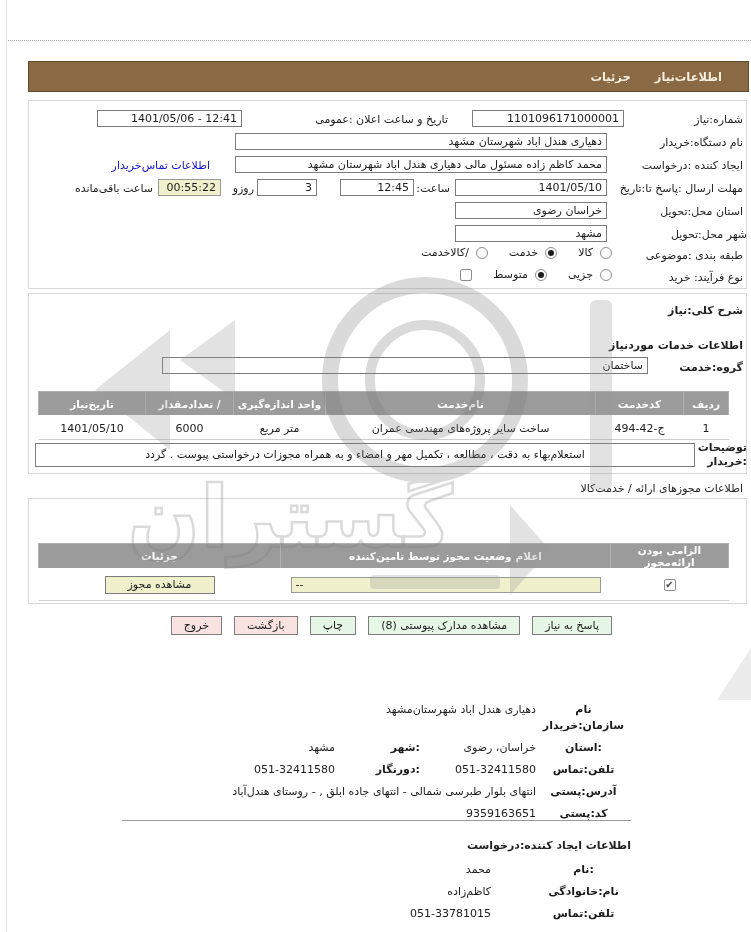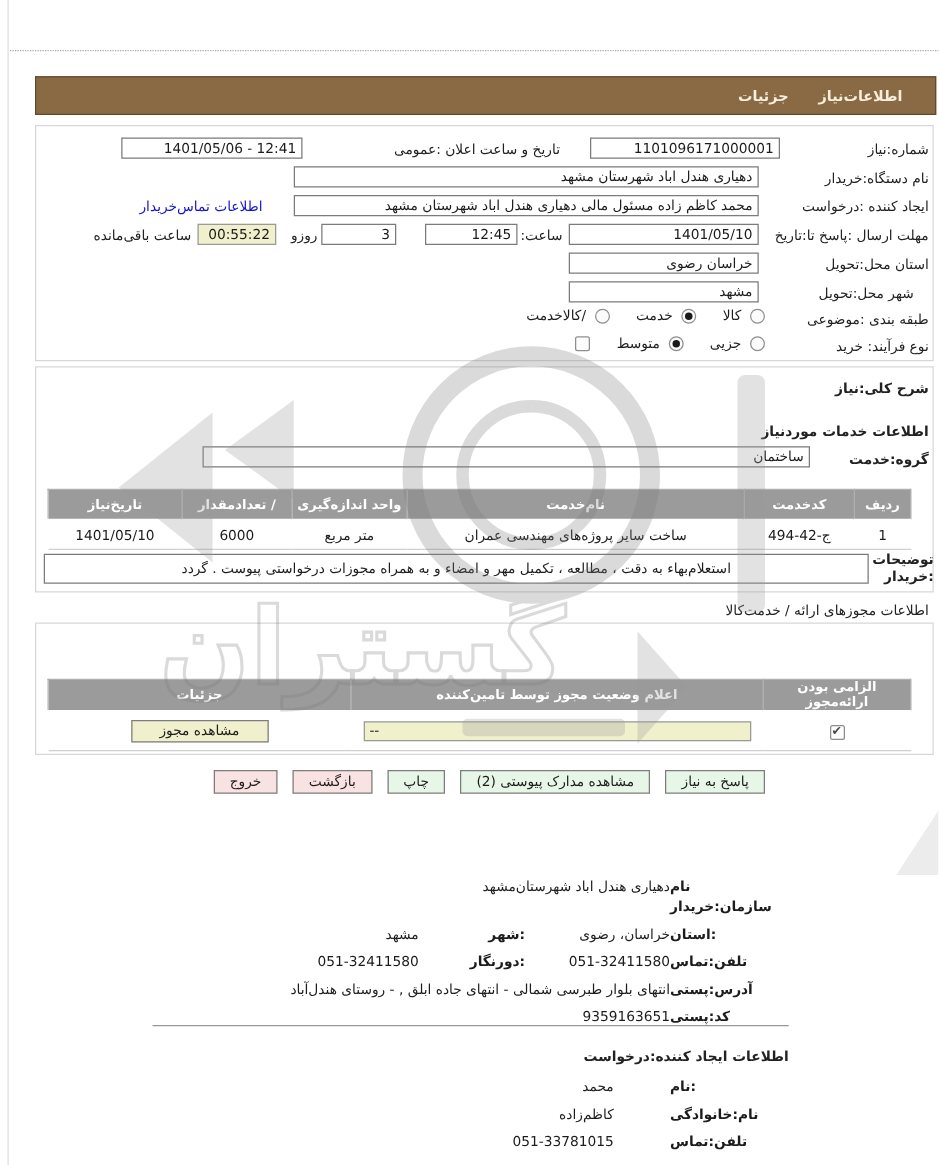--- a/index.html
+++ b/index.html
@@ -36,21 +36,21 @@
      white-space:nowrap;overflow:hidden;}
   .btn{display:inline-flex;align-items:center;justify-content:center;height:19px;
        padding:0 12px;border:1px solid #7d7d7d;font-size:11px;box-sizing:border-box;
        white-space:nowrap;cursor:pointer;}
   .green{background:#e7f7e7;}
   .pink{background:#f9e2e2;}
   .bar2{left:122px;top:664px;width:509px;height:30px;background:#8a6a44;border:1px solid #5f4a2c;
         box-sizing:border-box;direction:rtl;display:flex;align-items:center;padding-right:12px;
         color:#fdf2df;font-weight:bold;font-size:11.5px;}
   .crow{display:flex;direction:rtl;align-items:flex-start;margin-bottom:6px;line-height:16px;}
-  .clab{width:95px;font-weight:bold;text-align:left;flex:0 0 auto;}
+  .clab{width:95px;font-weight:bold;text-align:center;flex:0 0 auto;}
   .cval{flex:1;text-align:right;}
   .cval2{width:116px;text-align:right;flex:0 0 auto;}
   .clab2{width:85px;font-weight:bold;text-align:right;flex:0 0 auto;}
   .cval3{width:120px;text-align:right;flex:0 0 auto;}
   .cvalg{width:140px;text-align:right;flex:0 0 auto;margin-right:45px;}
   .divider{left:122px;top:820px;width:509px;border-top:1px solid #999;height:0;}
   .wm{pointer-events:none;opacity:0.28;z-index:6;}
 </style>
 </head>
 <body>
@@ -84,21 +84,21 @@
   <div class="lbl" style="right:301px;top:181px;">ساعت:</div>
   <div class="inp ltr" style="left:340px;top:179px;width:74px;text-align:right;">12:45</div>
   <div class="inp ltr" style="left:257px;top:179px;width:60px;text-align:right;">3</div>
   <div class="lbl" style="right:497px;top:181px;">روزو</div>
   <div class="inp cream ltr" style="left:158px;top:179px;width:63px;">00:55:22</div>
   <div class="lbl" style="right:598px;top:181px;">ساعت باقی‌مانده</div>
 
   <div class="lbl" style="right:8px;top:204px;">استان محل:تحویل</div>
   <div class="inp" style="left:455px;top:202px;width:152px;">خراسان رضوی</div>
 
-  <div class="lbl" style="right:20px;top:227px;">شهر محل:تحویل</div>
+  <div class="lbl" style="right:4px;top:227px;">شهر محل:تحویل</div>
   <div class="inp" style="left:455px;top:225px;width:152px;">مشهد</div>
 
   <div class="lbl" style="right:8px;top:248px;">طبقه بندی :موضوعی</div>
   <div class="abs optrow" style="left:380px;top:246px;width:232px;">
     <span class="radio"></span>
     <span class="optlbl">کالا</span>
     <span class="radio sel"></span>
     <span class="optlbl">خدمت</span>
     <span class="radio"></span>
     <span>/کالاخدمت</span>
@@ -187,21 +187,21 @@
           <td>
             <span class="btn cream" style="width:110px;height:18px;padding:0;">مشاهده مجوز</span>
           </td>
         </tr>
       </tbody>
     </table>
   </div>
 
   <div class="abs" style="left:130px;top:616px;width:482px;display:flex;direction:rtl;gap:12px;">
     <span class="btn green">پاسخ به نیاز</span>
-    <span class="btn green">مشاهده مدارک پیوستی (2)</span>
+    <span class="btn green">مشاهده مدارک پیوستی (8)</span>
     <span class="btn green">چاپ</span>
     <span class="btn pink">بازگشت</span>
     <span class="btn pink">خروج</span>
   </div>
 
 
   <div class="abs" style="left:122px;top:702px;width:509px;">
     <div class="crow">
       <span class="clab">نام سازمان:خریدار</span>
       <span class="cval">دهیاری هندل اباد شهرستان‌مشهد</span>

